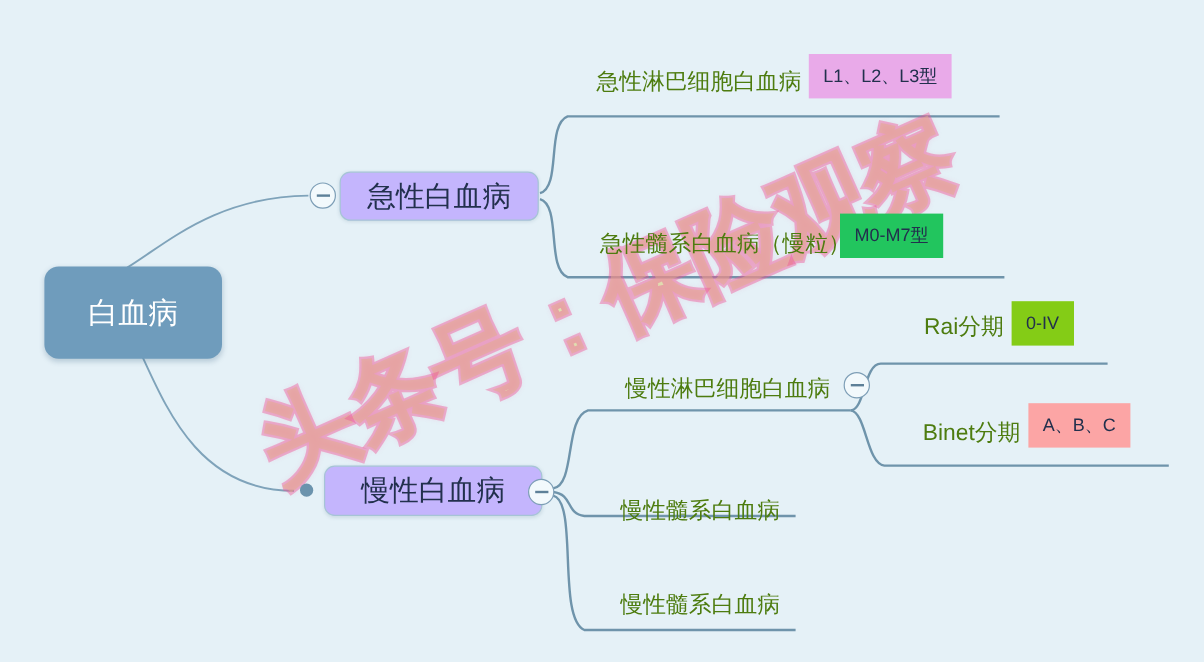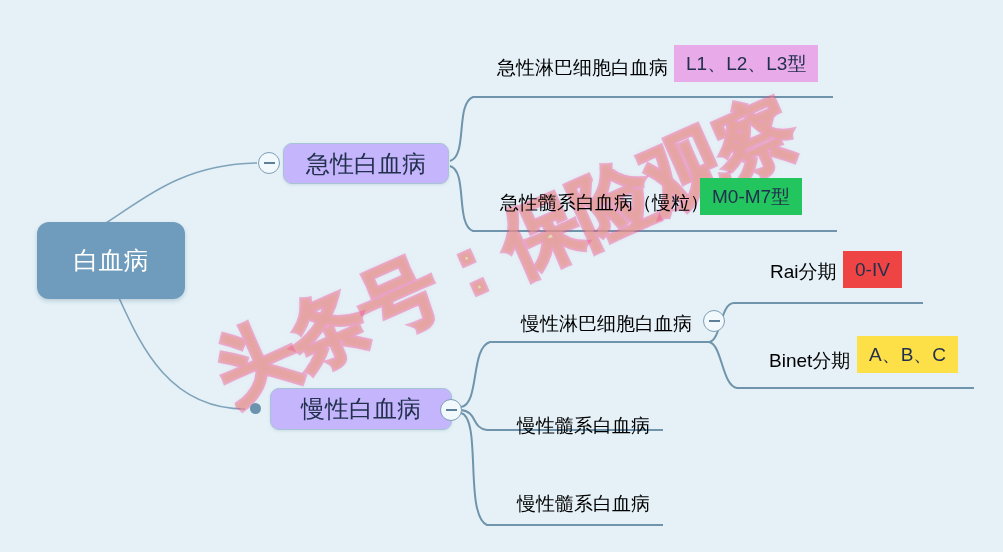--- a/index.html
+++ b/index.html
@@ -19,24 +19,24 @@
     position:absolute;z-index:3;display:flex;align-items:center;justify-content:center;
     background:#c4b5fd;border:1.5px solid #a6c4d6;border-radius:9px;
     font-size:24px;color:#22304d;box-shadow:0 1px 3px rgba(60,100,130,0.15);
     white-space:nowrap;box-sizing:border-box;
   }
   .root-box{
     position:absolute;z-index:3;display:flex;align-items:center;justify-content:center;
     border:none;border-radius:12px;color:#ffffff;font-size:25px;
     box-shadow:0 2px 4px rgba(60,100,130,0.25);white-space:nowrap;
   }
-  .label{position:absolute;z-index:3;font-size:19px;color:#000000;white-space:nowrap;}
+  .label{position:absolute;z-index:3;font-size:19px;color:#4d7c0f;white-space:nowrap;}
   .badge{
     position:absolute;z-index:3;height:37px;line-height:37px;padding:0 12px;
-    font-size:19px;color:#22304d;white-space:nowrap;
+    font-size:15px;color:#22304d;white-space:nowrap;
   }
   .collapse-btn{
     position:absolute;z-index:4;width:22px;height:22px;border-radius:50%;
     background:#f2f9fc;border:1.5px solid #7d9eb6;box-sizing:border-box;
     display:flex;align-items:center;justify-content:center;cursor:pointer;
   }
   .collapse-btn .minus{width:11px;height:2px;background:#5d8098;}
   .link-dot{
     position:absolute;z-index:4;width:11px;height:11px;border-radius:50%;background:#6b93ad;
   }
@@ -93,22 +93,22 @@
   <div class="collapse-btn" style="left:440px;top:399px;">
     <span class="minus"></span>
   </div>
 
   <div class="label" style="left:521px;top:311px;">慢性淋巴细胞白血病</div>
   <div class="collapse-btn" style="left:703px;top:310px;">
     <span class="minus"></span>
   </div>
 
   <div class="label" style="left:770px;top:259px;">Rai分期</div>
-  <div class="badge" style="left: 843px; top: 251px; background-color: #ef4444;">0-IV</div>
+  <div class="badge" style="left: 843px; top: 251px; background-color: #84cc16;">0-IV</div>
 
   <div class="label" style="left:769px;top:348px;">Binet分期</div>
-  <div class="badge" style="left: 857px; top: 336px; background-color: #fde047;">A、B、C</div>
+  <div class="badge" style="left: 857px; top: 336px; background-color: #fca5a5;">A、B、C</div>
 
   <div class="label" style="left:517px;top:413px;">慢性髓系白血病</div>
 
   <div class="label" style="left:517px;top:491px;">慢性髓系白血病</div>
 
 </div>
 
 </body></html>

